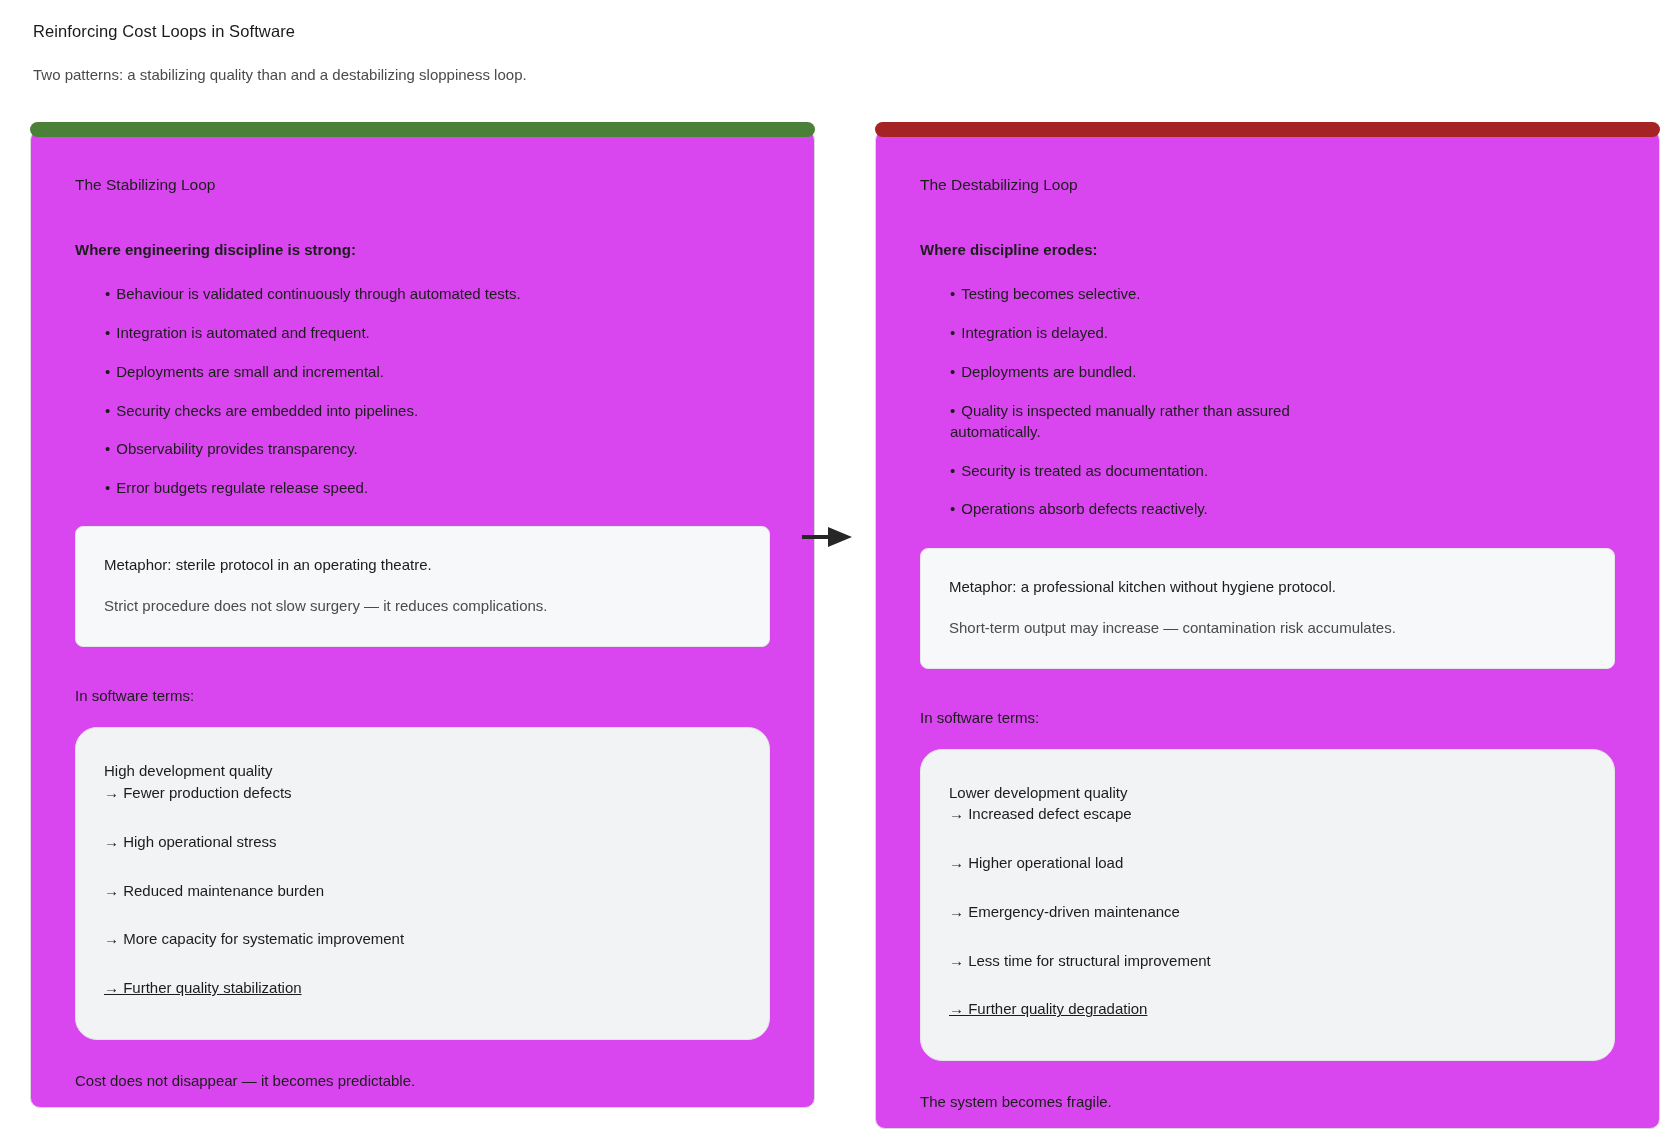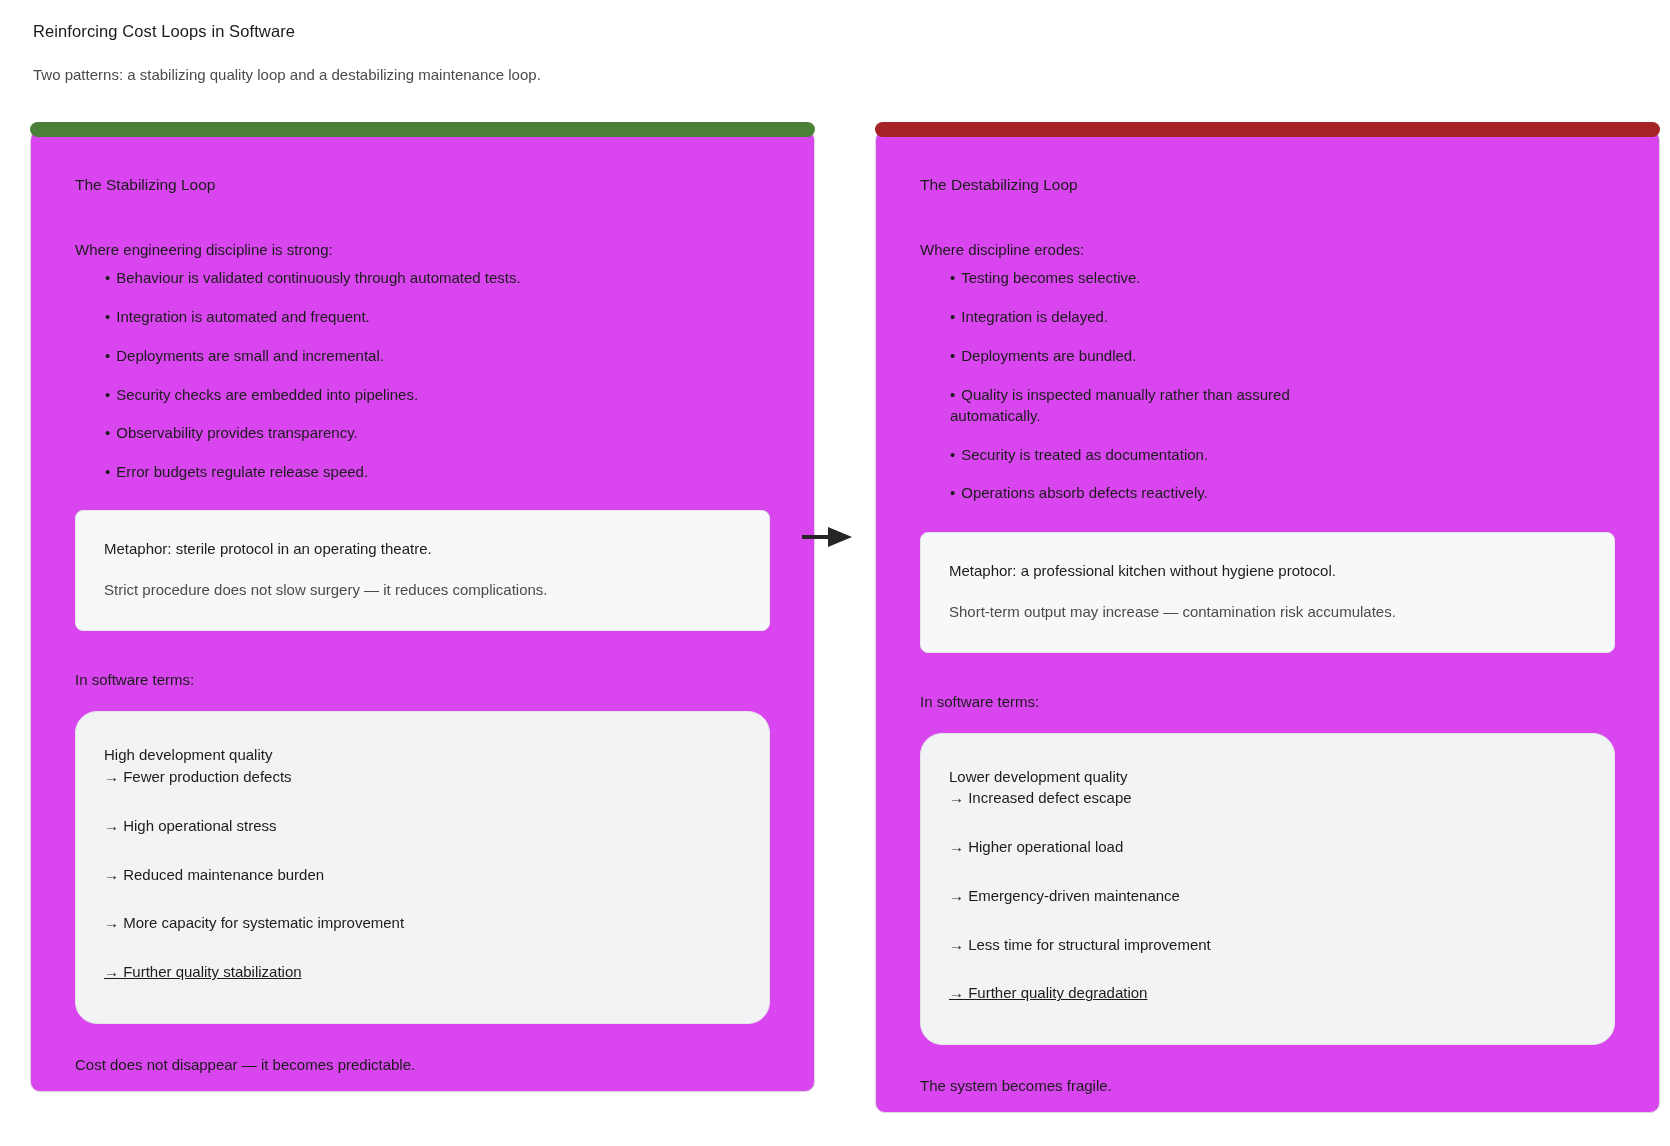--- a/index.html
+++ b/index.html
@@ -70,23 +70,23 @@
   .card-title {
     font-size: 15.5px;
     font-weight: 400;
     color: #1c1c1c;
     margin: 0 0 44px 0;
     line-height: 1.3;
   }
 
   .card-lead {
     font-size: 15px;
-    font-weight: 400;
-    color: #1c1c1c;
-    margin: 0 0 7px 0;
+    font-weight: 700;
+    color: #1c1c1c;
+    margin: 0 0 23px 0;
     line-height: 1.4;
   }
 
   
   .bullets {
     list-style: none;
     margin: 0 0 0 0;
     padding: 0 0 0 30px;
   }
   .bullets li {
@@ -164,21 +164,21 @@
   }
   .connector svg { display: block; }
 </style>
 </head>
 <body>
 
 <div class="page">
 
   <div class="header">
     <div class="page-title">Reinforcing Cost Loops in Software</div>
-    <div class="page-subtitle">Two patterns: a stabilizing quality loop and a destabilizing maintenance loop.</div>
+    <div class="page-subtitle">Two patterns: a stabilizing quality than and a destabilizing sloppiness loop.</div>
   </div>
 
   <div class="cards">
 
     <div class="card-wrap left">
       <div class="accent-bar" style="background: rgb(74, 128, 56);"></div>
       <div class="card">
         <div class="card-title">The Stabilizing Loop</div>
         <div class="card-lead">Where engineering discipline is strong:</div>
 

